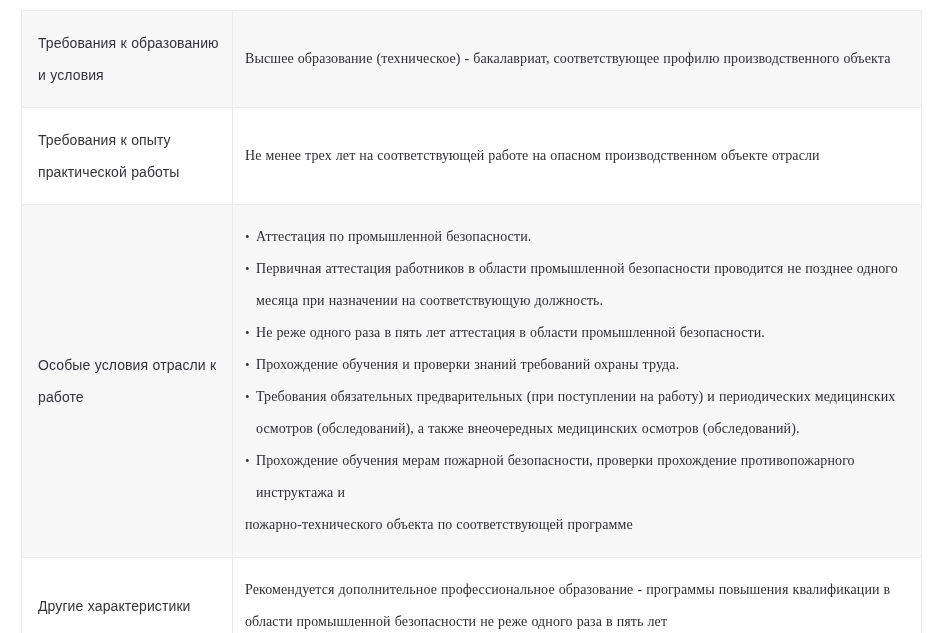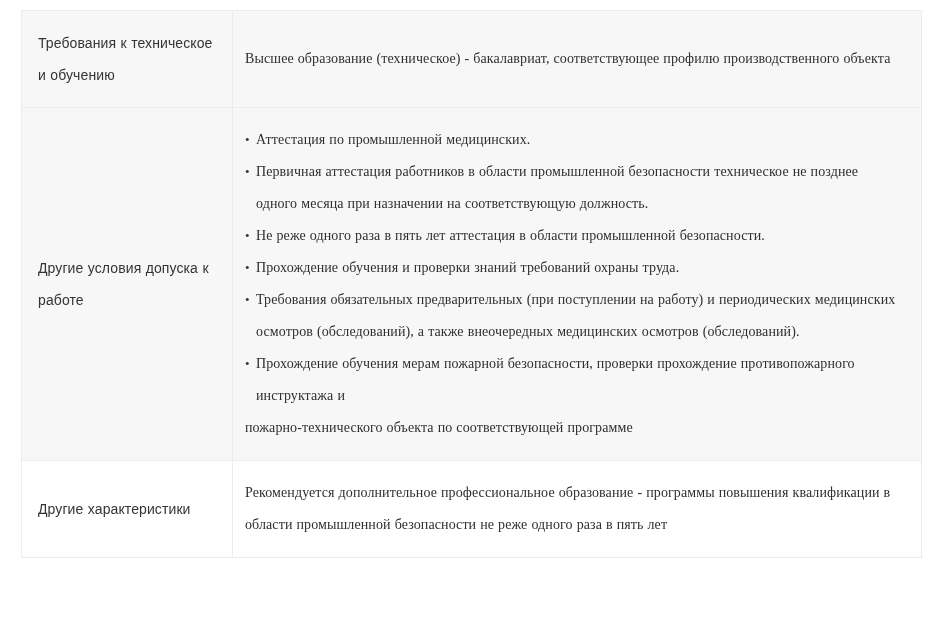--- a/index.html
+++ b/index.html
@@ -107,37 +107,45 @@
 </head>
 <body>
 
 <div class="page">
 
   <table class="req-table">
     <tbody>
 
       <tr class="shaded">
         <td class="col-label">
-          <div class="cell-inner">Требования к техническое и обучению</div>
+          <div class="cell-inner">Требования к образованию и условия</div>
         </td>
         <td class="col-value">
           <div class="cell-inner">Высшее образование (техническое) - бакалавриат, соответствующее профилю производственного объекта</div>
         </td>
       </tr>
 
+      <tr>
+        <td class="col-label">
+          <div class="cell-inner">Требования к опыту практической работы</div>
+        </td>
+        <td class="col-value">
+          <div class="cell-inner">Не менее трех лет на соответствующей работе на опасном производственном объекте отрасли</div>
+        </td>
+      </tr>
 
       <tr class="shaded">
         <td class="col-label">
-          <div class="cell-inner">Другие условия допуска к работе</div>
+          <div class="cell-inner">Особые условия отрасли к работе</div>
         </td>
         <td class="col-value">
           <div class="cell-inner">
             <ul class="bullet-list">
-                <li>Аттестация по промышленной медицинских.</li>
-                <li>Первичная аттестация работников в области промышленной безопасности техническое не позднее одного месяца при назначении на соответствующую должность.</li>
+                <li>Аттестация по промышленной безопасности.</li>
+                <li>Первичная аттестация работников в области промышленной безопасности проводится не позднее одного месяца при назначении на соответствующую должность.</li>
                 <li>Не реже одного раза в пять лет аттестация в области промышленной безопасности.</li>
                 <li>Прохождение обучения и проверки знаний требований охраны труда.</li>
                 <li>Требования обязательных предварительных (при поступлении на работу) и периодических медицинских осмотров (обследований), а также внеочередных медицинских осмотров (обследований).</li>
                 <li>Прохождение обучения мерам пожарной безопасности, проверки прохождение противопожарного инструктажа и</li>
                 <li class="no-marker">пожарно-технического объекта по соответствующей программе</li>
               </ul>
           </div>
         </td>
       </tr>
 

